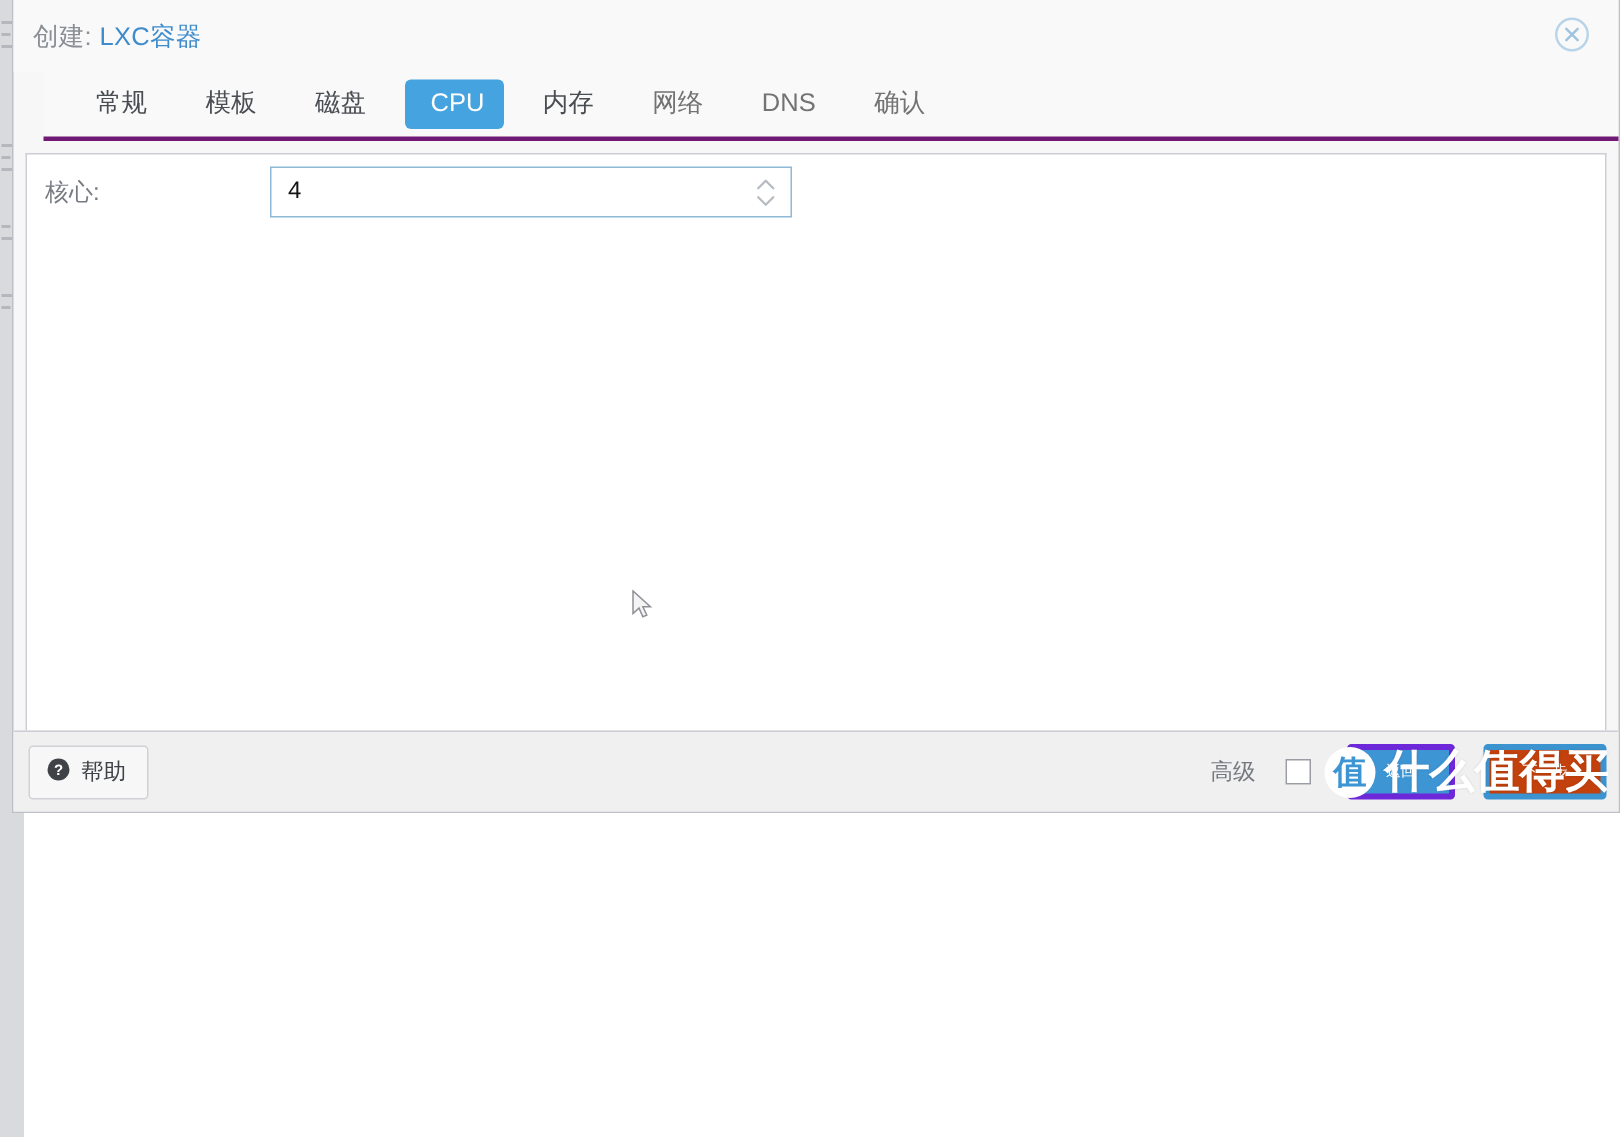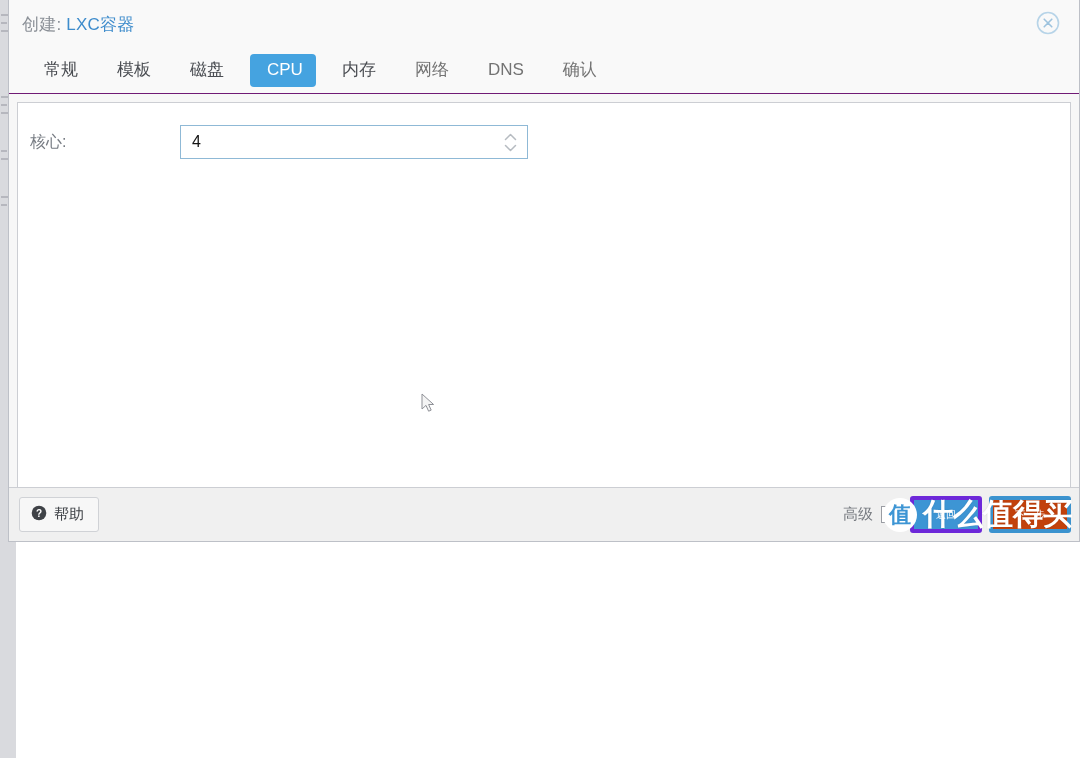--- a/index.html
+++ b/index.html
@@ -78,21 +78,22 @@
 
   
   #tabbar {
     height: 46px;
     flex: 0 0 46px;
     background: #f9f9f9;
     display: flex;
     align-items: center;
     padding-left: 22px;
     box-sizing: border-box;
-    border-bottom: 1px solid #701a75;
+    border-bottom: 3px solid #701a75;
+    margin-left: 20px;
   }
   .tab {
     font-size: 17px;
     color: #4a4d52;
     padding: 5px 13px;
     margin-right: 13px;
     border-radius: 4px;
     white-space: nowrap;
     cursor: pointer;
     line-height: 1.3;
@@ -112,21 +113,21 @@
     flex: 1 1 auto;
     margin: 8px 8px 0 8px;
     background: #ffffff;
     border: 1px solid #ccced3;
     border-bottom: none;
     position: relative;
     overflow: hidden;
   }
   .form-row {
     position: absolute;
-    left: 0; top: 22px;
+    left: 0; top: 8px;
     width: 100%;
     height: 34px;
     display: flex;
     align-items: center;
   }
   .field-label {
     width: 162px;
     padding-left: 12px;
     box-sizing: border-box;
     font-size: 16px;
@@ -202,21 +203,21 @@
     padding: 7px 14px 7px 11px;
     cursor: pointer;
     font-size: 15px;
     color: #3f4247;
     white-space: nowrap;
   }
   #footer-right {
     margin-left: auto;
     display: flex;
     align-items: center;
-    gap: 0;
+    gap: 12px;
   }
   #advanced-label {
     font-size: 15px;
     color: #75797f;
     margin-right: 8px;
     white-space: nowrap;
   }
   #advanced-checkbox {
     width: 17px; height: 17px;
     border: 1px solid #9a9da3;

